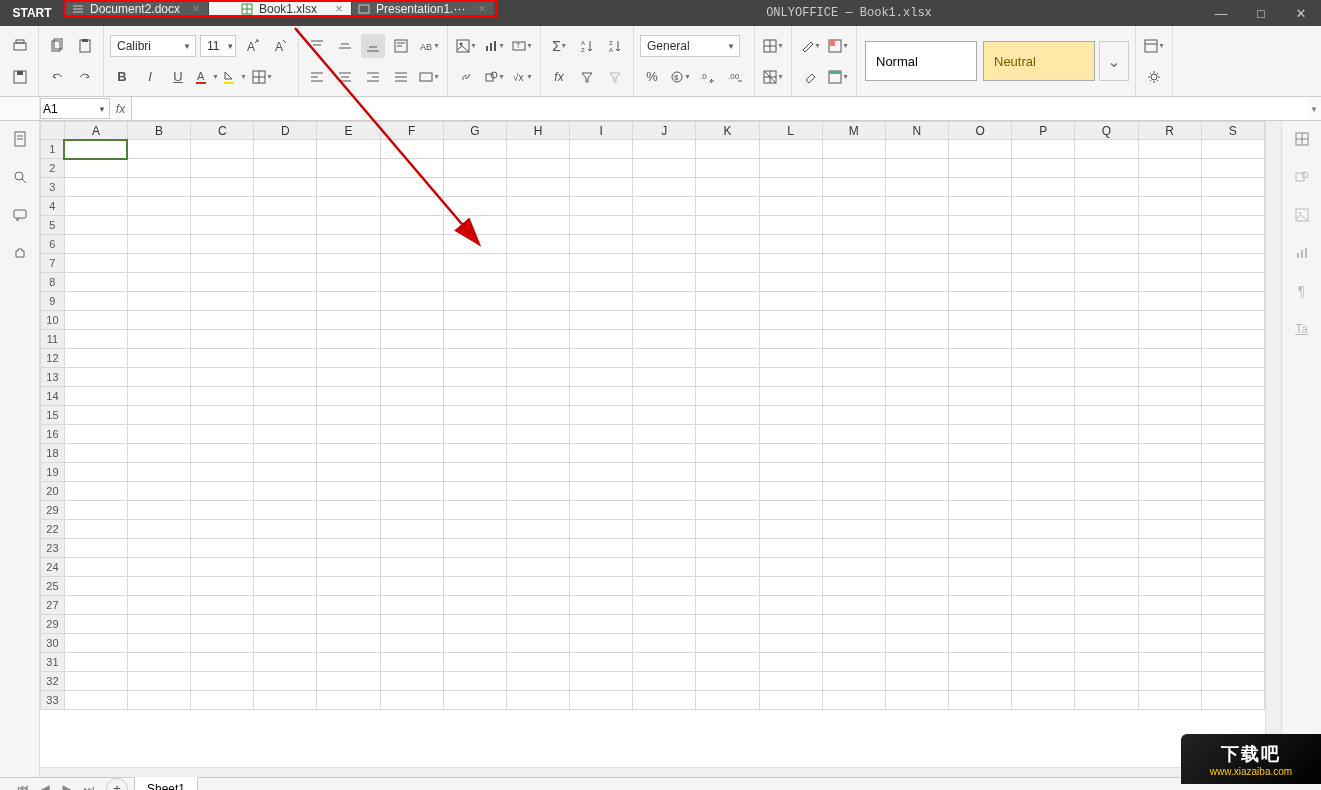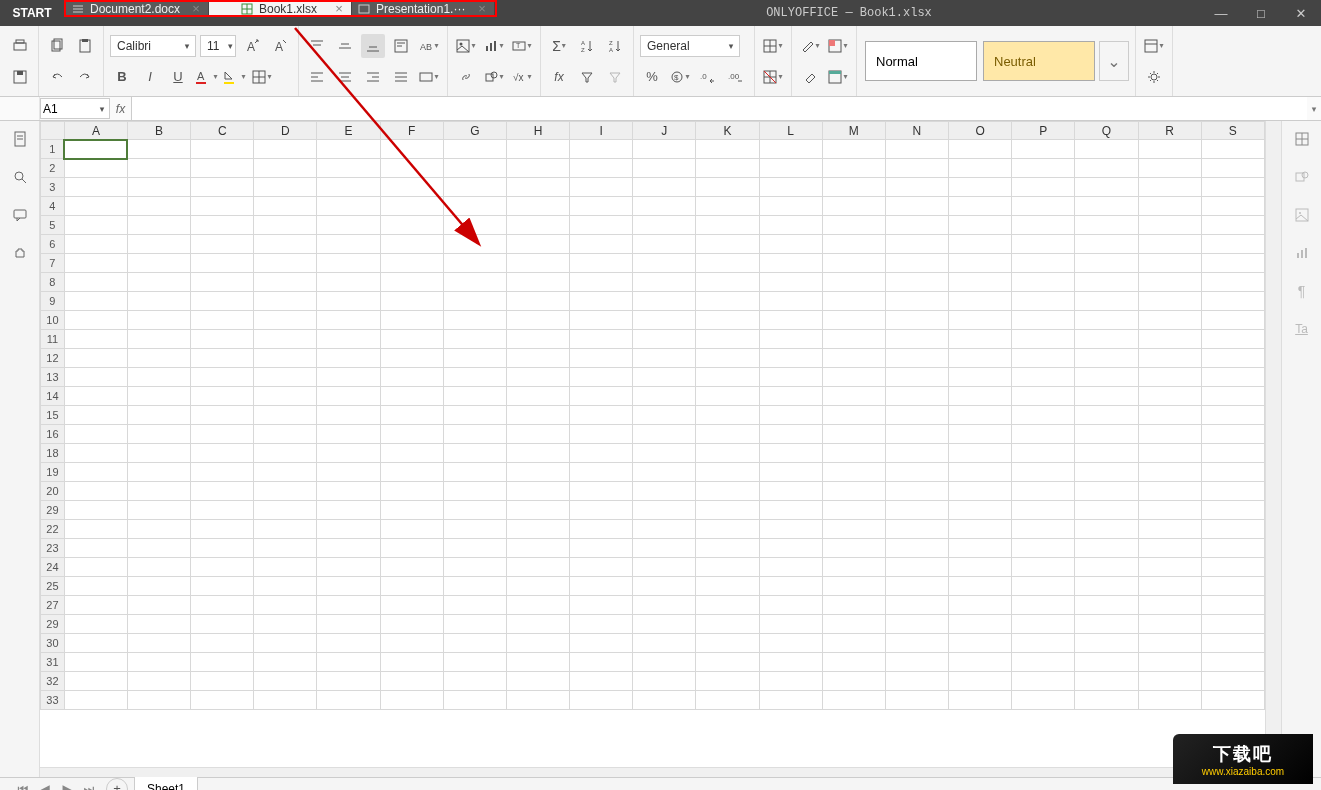--- a/index.html
+++ b/index.html
@@ -64,21 +64,21 @@
 
 .sheetbar{height:22px; background:#f5f5f5; border-top:1px solid #ccc; display:flex; align-items:center; font-size:12px;}
 .sheetbar .nav{width:22px;height:22px;display:flex;align-items:center;justify-content:center;color:#888;}
 .sheetbar .add{width:22px;height:22px;display:flex;align-items:center;justify-content:center;color:#555;border:1px solid #ccc;border-radius:50%;margin:0 6px;font-size:13px;}
 .sheettab{height:28px; padding:18px 12px; background:#fff; border:1px solid #ccc; border-bottom:none; display:flex; align-items:center;}
 
 
 .arrow-svg{position:absolute; left:0; top:0; pointer-events:none;}
 
 
-.watermark{position:absolute; right:8px; bottom:6px; width:140px; height:50px; background:linear-gradient(135deg,#222,#000); color:#fff; display:flex; flex-direction:column; align-items:center; justify-content:center; font-size:13px; border-top-left-radius:6px;}
+.watermark{position:absolute; right:0; bottom:6px; width:140px; height:50px; background:linear-gradient(135deg,#222,#000); color:#fff; display:flex; flex-direction:column; align-items:center; justify-content:center; font-size:13px; border-top-left-radius:6px;}
 .watermark .wm1{font-weight:bold; font-size:18px; letter-spacing:2px;}
 .watermark .wm2{font-size:10px; color:#ffcc00;}
 
 .hscroll{height:10px;background:#f0f0f0;border-top:1px solid #ddd;}
 </style>
 </head>
 <body>
 
 <div class="titlebar">
   <div class="start-btn">START</div>

